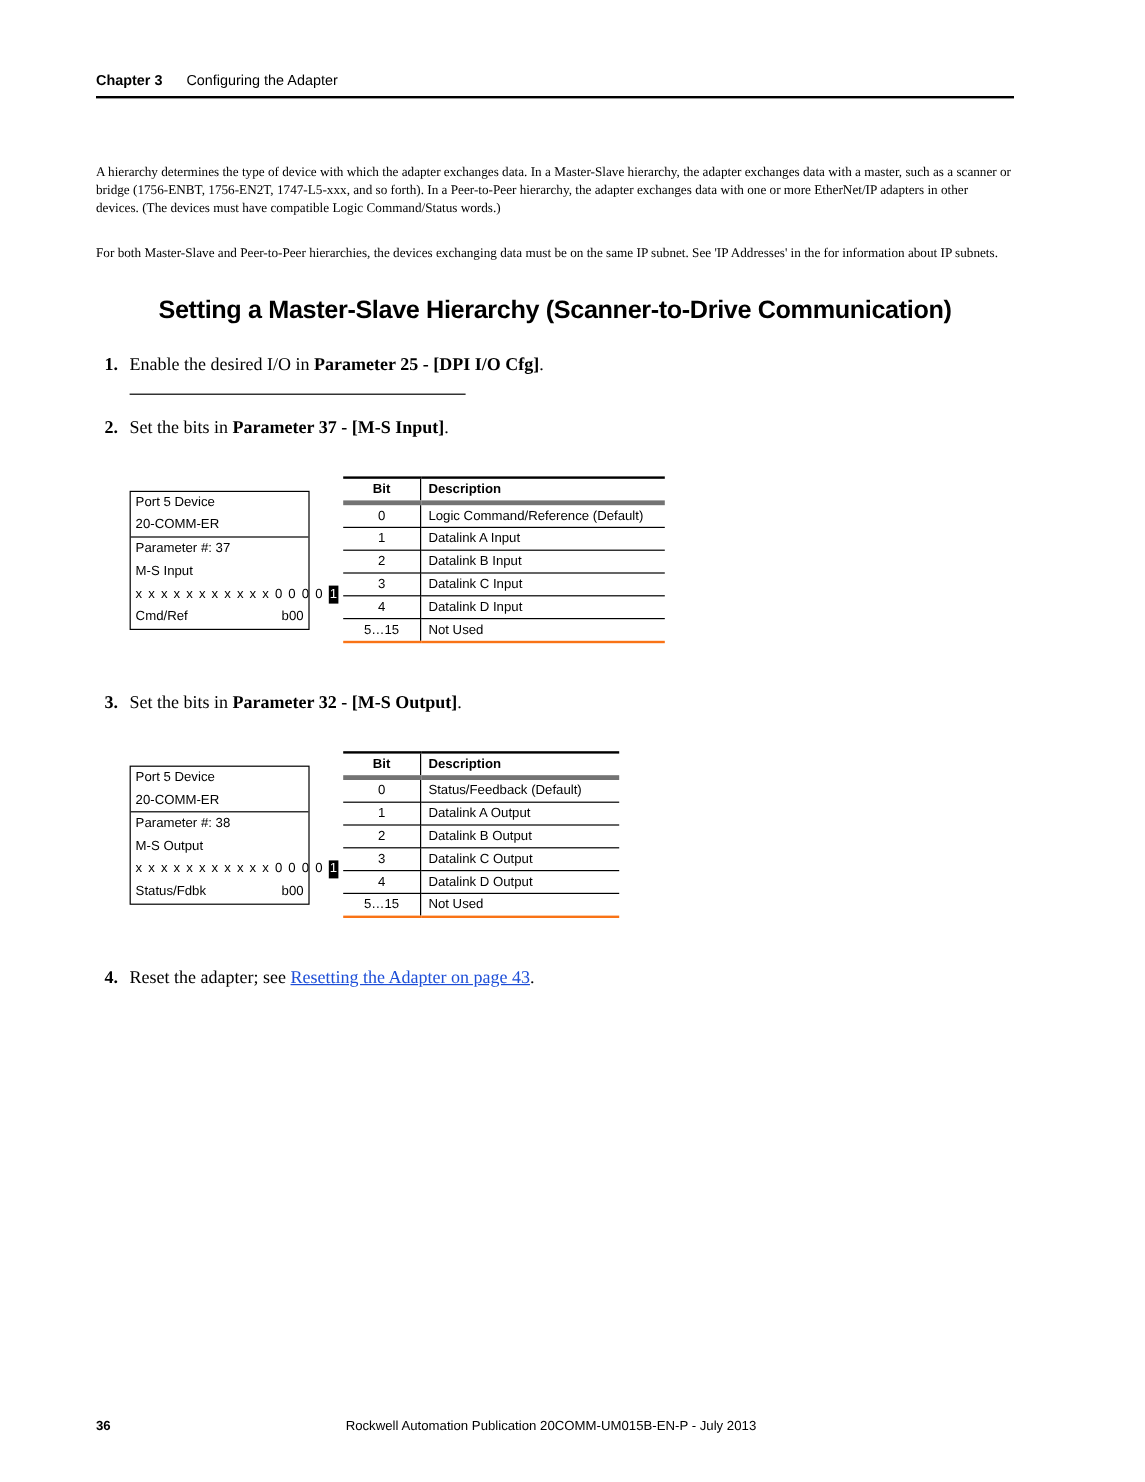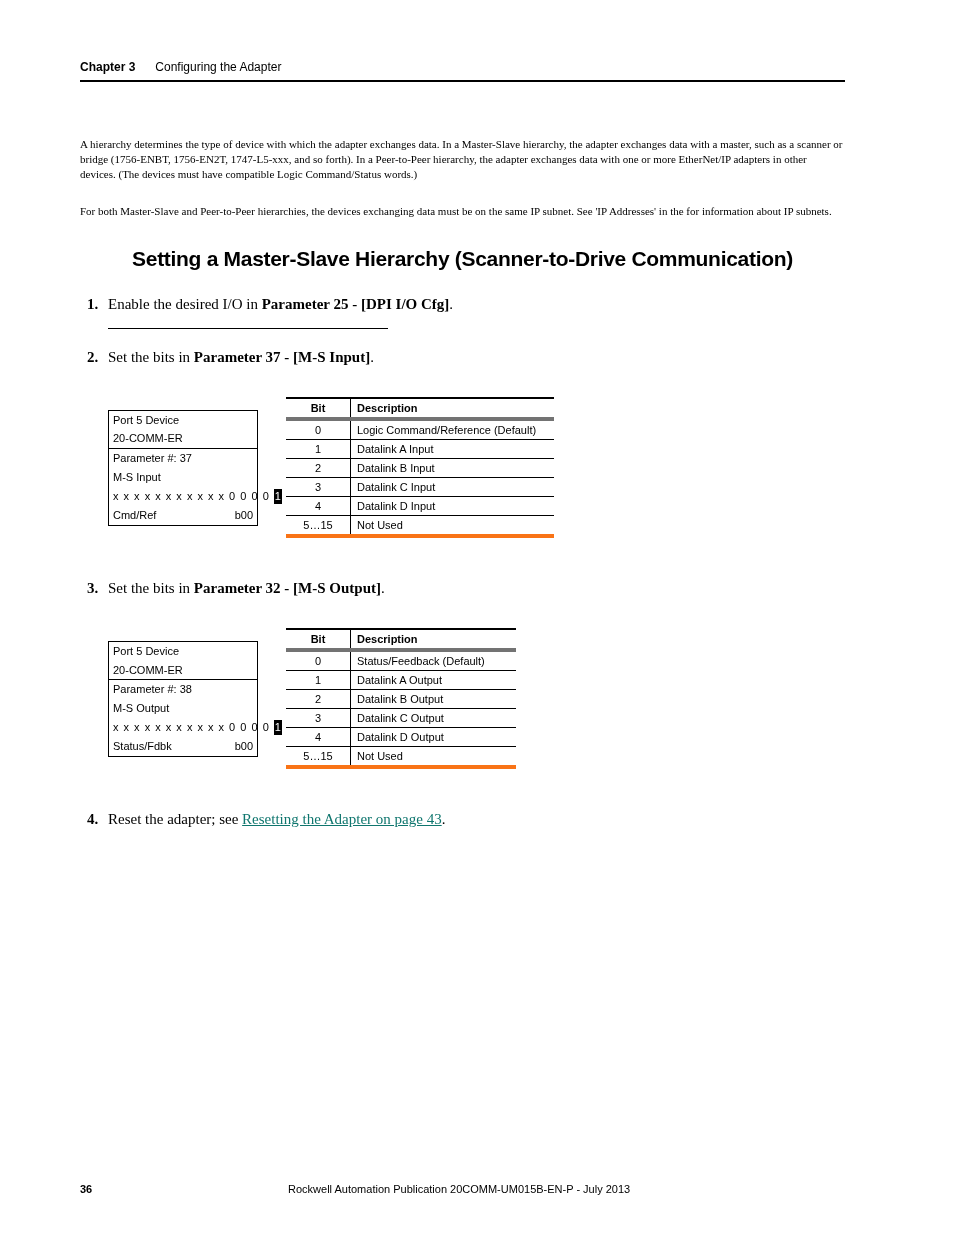--- a/index.html
+++ b/index.html
@@ -115,22 +115,22 @@
     border-top: 2px solid #000;
     text-align: left;
   }
   table.bit-table th:first-child,
   table.bit-table td:first-child {
     text-align: center;
     width: 52px;
     border-right: 1px solid #000;
   }
   table.bit-table tr:first-child th { border-bottom: 4px solid #737373; }
-  table.bit-table tr:last-child td { border-bottom: 4px solid #f97316; margin-top: 40px; }
-  a.link { color: #0f766e; text-decoration: underline; }
+  table.bit-table tr:last-child td { border-bottom: 2px solid #f97316; margin-top: 40px; }
+  a.link { color: #1d4ed8; text-decoration: underline; }
   .footer {
     position: absolute;
     bottom: 40px;
     left: 80px;
     right: 88px;
     display: flex;
     justify-content: space-between;
     font-size: 11px;
   }
   .footer .pgnum { font-weight: bold; }

